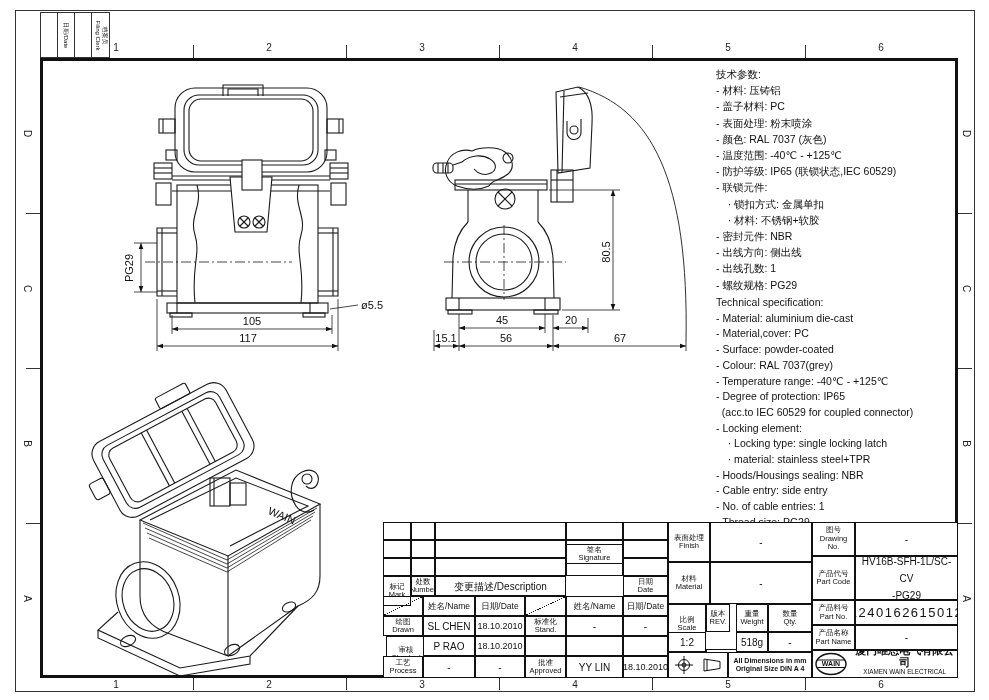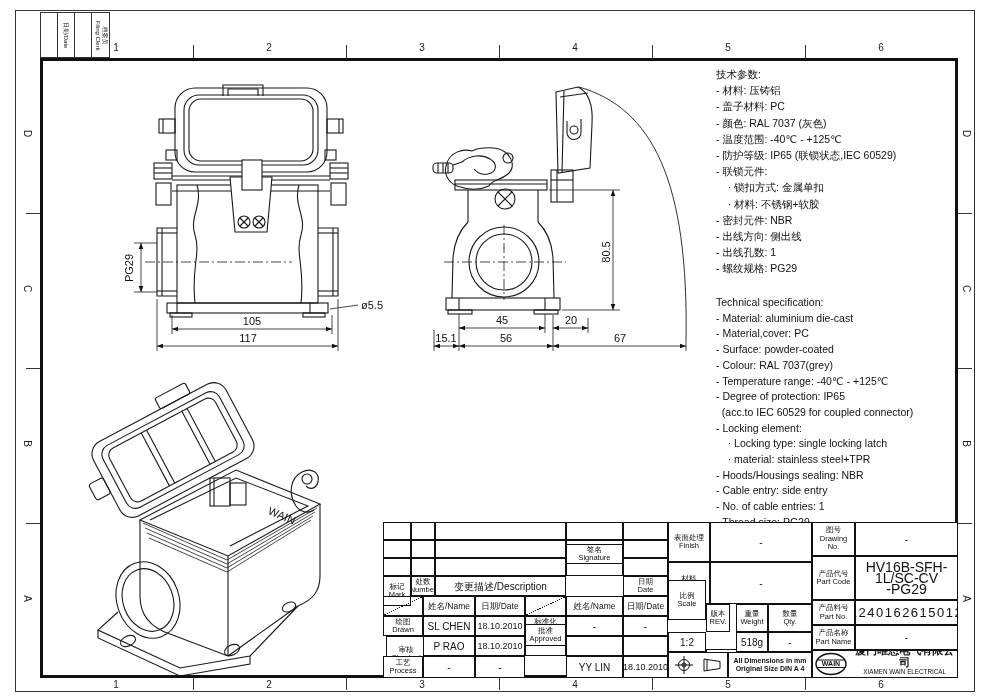--- a/index.html
+++ b/index.html
@@ -16,21 +16,21 @@
   .spec{font-size:10.5px;line-height:16.2px;color:#111;}
   .spec .tline{white-space:pre;}
   .spec-en{font-size:10.5px;line-height:15.7px;}
   .cell{position:absolute;box-sizing:border-box;border:1px solid #111;display:flex;flex-direction:column;
         align-items:center;justify-content:center;text-align:center;overflow:hidden;background:#fff;}
   .cell .cn{font-size:7.5px;line-height:8.5px;}
   .cell .en{font-size:7.5px;line-height:8.5px;}
   .cell .val{font-size:10px;line-height:11px;}
   .diag{background:linear-gradient(to bottom right,transparent 49.2%,#111 49.2%,#111 50.8%,transparent 50.8%);}
   .partno{font-size:13px;letter-spacing:1.5px;}
-  .pcode{font-size:14px;line-height:11px;}
+  .pcode{font-size:10px;line-height:17px;}
   .company-cn{font-size:11px;font-weight:bold;line-height:12px;}
   .company-en{font-size:6.3px;line-height:8px;}
   svg text{font-family:"Liberation Sans","DejaVu Sans",sans-serif;font-size:11px;fill:#111;stroke:none;}
 </style>
 </head>
 <body>
 
 <div class="sheet">
 
   <svg class="abs" style="left:0;top:0" width="989" height="700">
@@ -255,20 +255,21 @@
   </div>
   <div class="abs ctable-cell" style="left:74px;top:12px;width:18px;height:46px"></div>
   <div class="abs ctable-cell" style="left:91px;top:12px;width:19px;height:46px">
     <span class="vtext"><span>档案员</span><br><span>Filing Clerk</span></span>
   </div>
 
   <div class="abs spec" style="left:716px;top:66px;width:238px">
       <div class="tline">技术参数:</div>
       <div class="tline">- 材料: 压铸铝</div>
       <div class="tline">- 盖子材料: PC</div>
+      <div class="tline">- 表面处理: 粉末喷涂</div>
       <div class="tline">- 颜色: RAL 7037 (灰色)</div>
       <div class="tline">- 温度范围: -40℃ - +125℃</div>
       <div class="tline">- 防护等级: IP65 (联锁状态,IEC 60529)</div>
       <div class="tline">- 联锁元件:</div>
       <div class="tline">    · 锁扣方式: 金属单扣</div>
       <div class="tline">    · 材料: 不锈钢+软胶</div>
       <div class="tline">- 密封元件: NBR</div>
       <div class="tline">- 出线方向: 侧出线</div>
       <div class="tline">- 出线孔数: 1</div>
       <div class="tline">- 螺纹规格: PG29</div>
@@ -381,21 +382,21 @@
   <div class="cell" style="left:383px;top:656px;width:40px;height:22px">
     <span class="cn">工艺</span>
       <span class="en">Process</span>
   </div>
   <div class="cell" style="left:423px;top:656px;width:52px;height:22px">
     <span class="val">-</span>
   </div>
   <div class="cell" style="left:475px;top:656px;width:50px;height:22px">
     <span class="val">-</span>
   </div>
-  <div class="cell" style="left:525px;top:624px;width:41px;height:22px">
+  <div class="cell" style="left:525px;top:656px;width:41px;height:22px">
     <span class="cn">批准</span>
       <span class="en">Approved</span>
   </div>
   <div class="cell" style="left:566px;top:656px;width:57px;height:22px">
     <span class="val">YY LIN</span>
   </div>
   <div class="cell" style="left:623px;top:656px;width:45px;height:22px">
     <span class="val" style="font-size:9px">18.10.2010</span>
   </div>
 
@@ -406,21 +407,21 @@
   <div class="cell" style="left:710px;top:522px;width:102px;height:40px">
     <span class="val">-</span>
   </div>
   <div class="cell" style="left:668px;top:562px;width:42px;height:42px">
     <span class="cn">材料</span>
       <span class="en">Material</span>
   </div>
   <div class="cell" style="left:710px;top:562px;width:102px;height:42px">
     <span class="val">-</span>
   </div>
-  <div class="cell" style="left:668px;top:580px;width:38px;height:40px">
+  <div class="cell" style="left:668px;top:604px;width:38px;height:40px">
     <span class="cn">比例</span>
       <span class="en">Scale</span>
   </div>
   <div class="cell" style="left:706px;top:604px;width:24px;height:28px">
     <span class="cn">版本</span>
       <span class="en">REV.</span>
   </div>
   <div class="cell" style="left:736px;top:604px;width:32px;height:28px">
     <span class="cn">重量</span>
       <span class="en">Weight</span>

